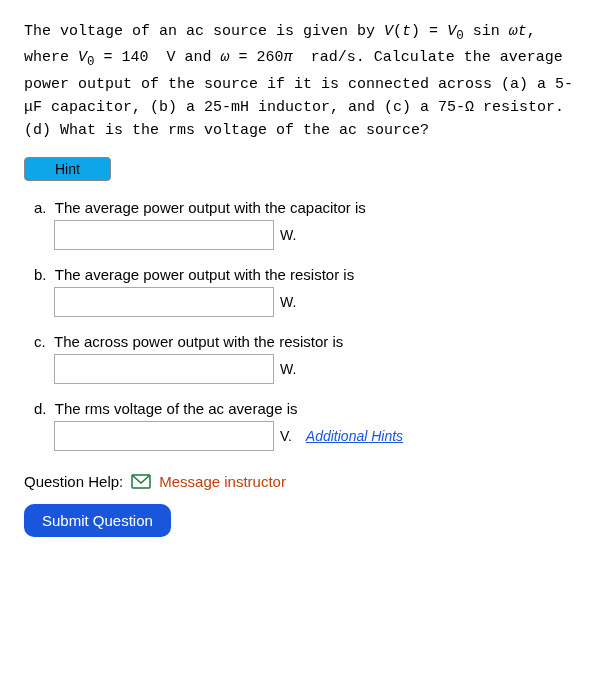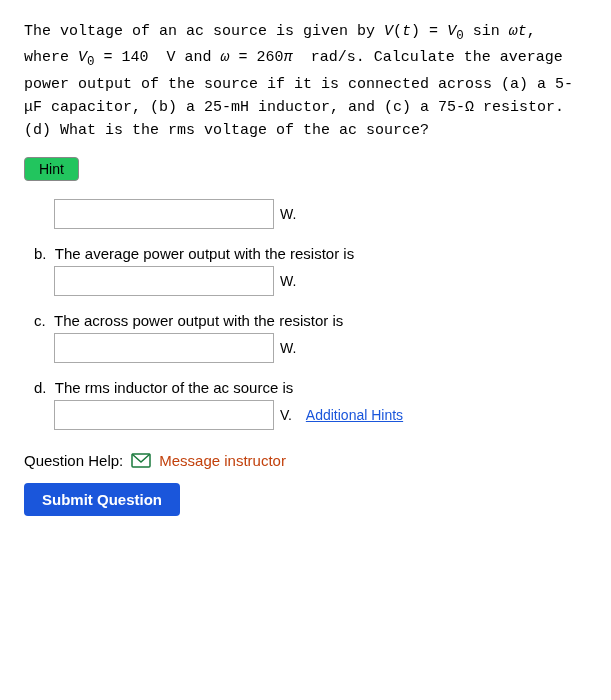--- a/index.html
+++ b/index.html
@@ -18,22 +18,22 @@
     }
     .problem-text {
       line-height: 1.55;
       margin-bottom: 14px;
       font-size: 15px;
       font-family: Liberation Mono, monospace;
     }
     .hint-btn {
       display: inline-block;
       border: 1px solid #888;
-      background: #22c55e;
-      padding: 3px 14px;
+      background: #0ea5e9;
+      padding: 3px 30px;
       border-radius: 4px;
       cursor: pointer;
       font-size: 14px;
       margin-bottom: 18px;
     }
     .parts-section {
       margin-left: 10px;
     }
     .part-row {
       margin-bottom: 16px;
@@ -59,44 +59,45 @@
     .unit-label {
       font-size: 14px;
       white-space: nowrap;
     }
     .additional-hints-link {
       color: #1a56db;
       text-decoration: underline;
       cursor: pointer;
       font-size: 14px;
       margin-left: 4px;
+      font-style: italic;
     }
     .question-help {
       margin-top: 22px;
       margin-bottom: 14px;
       display: flex;
       align-items: center;
       gap: 8px;
       font-size: 15px;
     }
     .message-link {
       color: #c2410c;
       text-decoration: none;
       font-size: 15px;
       cursor: pointer;
     }
     .submit-btn {
       background: #1a56db;
       color: #fff;
       border: none;
-      border-radius: 4px;
+      border-radius: 10px;
       padding: 8px 18px;
       font-size: 15px;
       cursor: pointer;
-      font-weight: 700;
+      font-weight: 400;
     }
   </style>
 </head>
 <body>
 
 
 
 
 <p class="problem-text">
   The voltage of an ac source is given by <span style="font-style:italic;">V</span>(<span style="font-style:italic;">t</span>) = <span style="font-style:italic;">V</span><sub>0</sub> sin <span style="font-style:italic;">ω</span><span style="font-style:italic;">t</span>,
@@ -106,20 +107,24 @@
   75-Ω resistor. (d) What is the rms voltage of the ac source?
 </p>
 
 
 <button class="hint-btn">Hint</button>
 
 
 <div class="parts-section">
 
   <div class="part-row">
+    <div class="part-label">
+      <span>a.</span>
+      &nbsp;<span>The average power output with the capacitor is</span>
+    </div>
     <div class="answer-row">
       <input class="answer-input" type="text" value="" style="">
       <span class="unit-label">W.</span>
     </div>
   </div>
 
   <div class="part-row">
     <div class="part-label">
       <span>b.</span>
       &nbsp;<span>The average power output with the resistor is</span>
@@ -137,21 +142,21 @@
     </div>
     <div class="answer-row">
       <input class="answer-input" type="text" value="" style="">
       <span class="unit-label">W.</span>
     </div>
   </div>
 
   <div class="part-row">
     <div class="part-label">
       <span>d.</span>
-      &nbsp;<span>The rms inductor of the ac source is</span>
+      &nbsp;<span>The rms voltage of the ac average is</span>
     </div>
     <div class="answer-row">
       <input class="answer-input" type="text" value="" style="">
       <span class="unit-label">V.&nbsp;</span>
       <a class="additional-hints-link">Additional Hints</a>
     </div>
   </div>
 
 </div>
 

